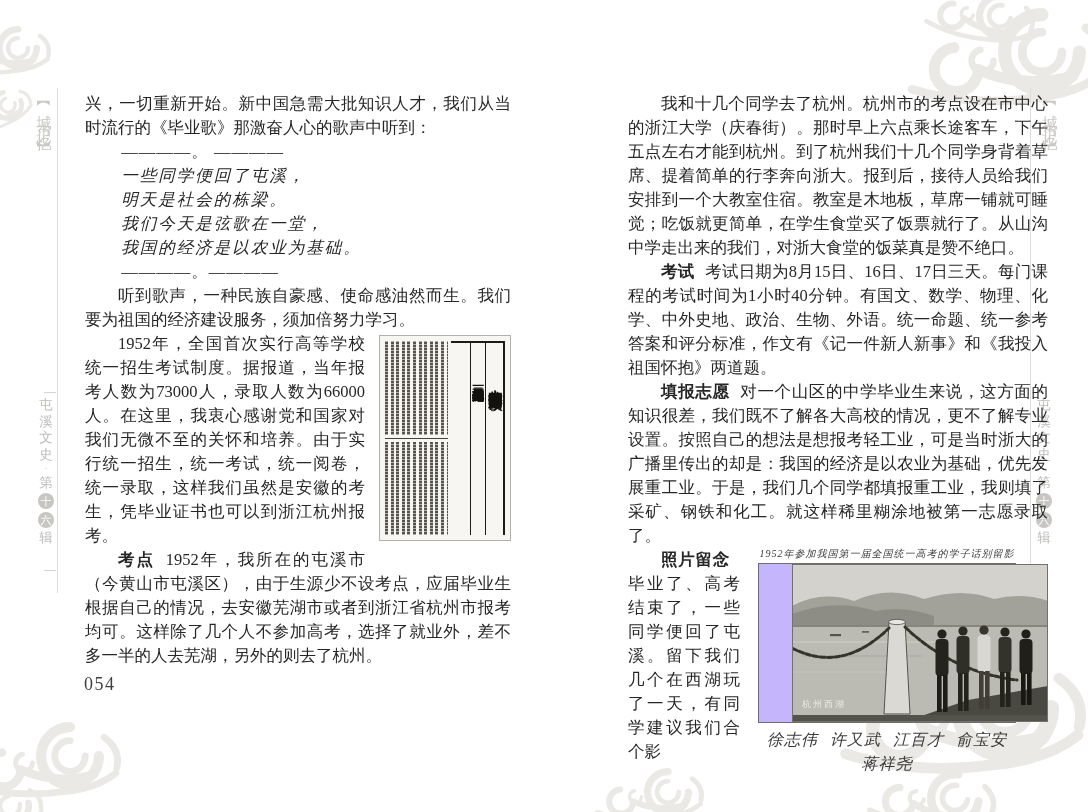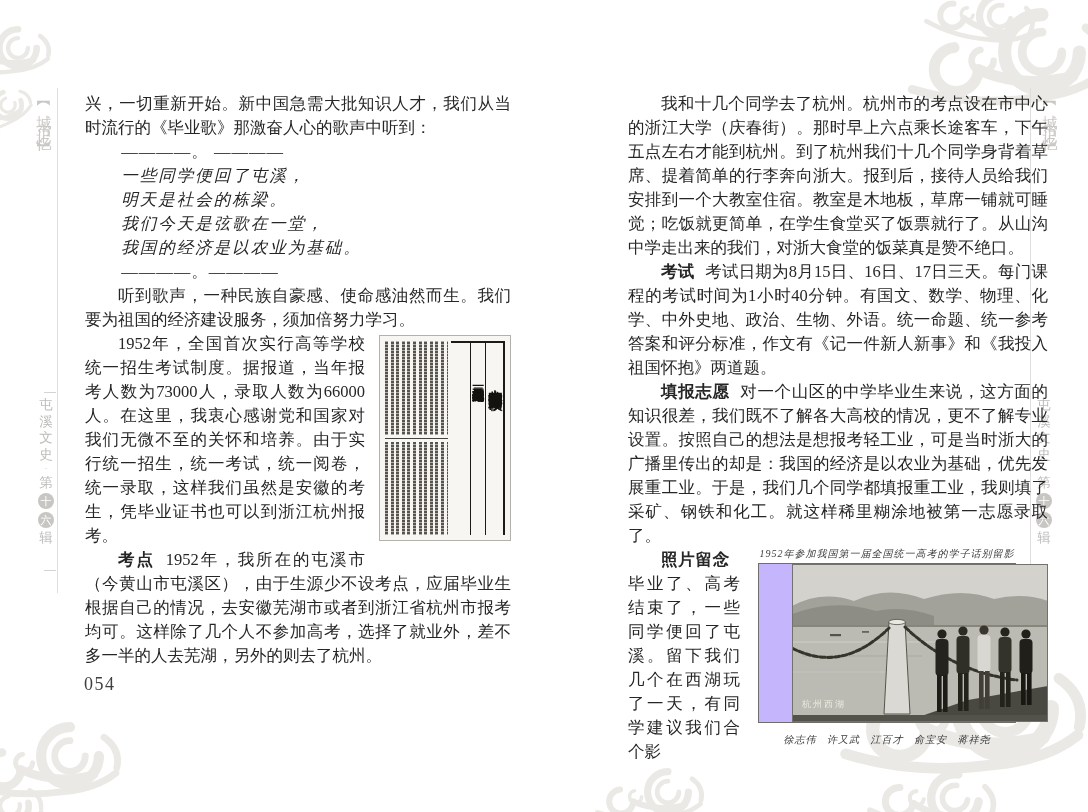--- a/index.html
+++ b/index.html
@@ -71,21 +71,21 @@
   .hcol.h2{font-size:12px;border-left:1px solid #1c1b18;}
   
   .photo-wrap{float:right;width:300px;margin:0 0 4px 8px;display:block;}
   .photo-card{display:block;width:258px;margin-left:10px;margin-right:32px;}
   .photo-caption{
     display:block;font-size:10px;font-style:italic;text-align:center;color:#3a3a3a;
     letter-spacing:1px;line-height:12px;margin-bottom:3px;white-space:nowrap;text-indent:0;
   }
   .photo-frame{display:block;border:1px solid #6f6e6a;background:#c4b5fd;line-height:0;}
   .photo-names{
-    display:block;font-size:10px;font-style:italic;text-align:center;color:#3a3a3a;
+    display:block;font-size:16px;font-style:italic;text-align:center;color:#3a3a3a;
     letter-spacing:1px;word-spacing:7px;margin-top:5px;text-indent:0;
   }
 </style>
 </head>
 <body>
 
 <svg class="clouds" width="1088" height="812" viewBox="0 0 1088 812" aria-hidden="true">
   <defs>
     <g id="cloudMotif" fill="none" stroke="#eae9e5" stroke-linecap="round">
       <path d="M 34,0 A 34,34 0 1 1 0,-34" stroke-width="12"></path>

